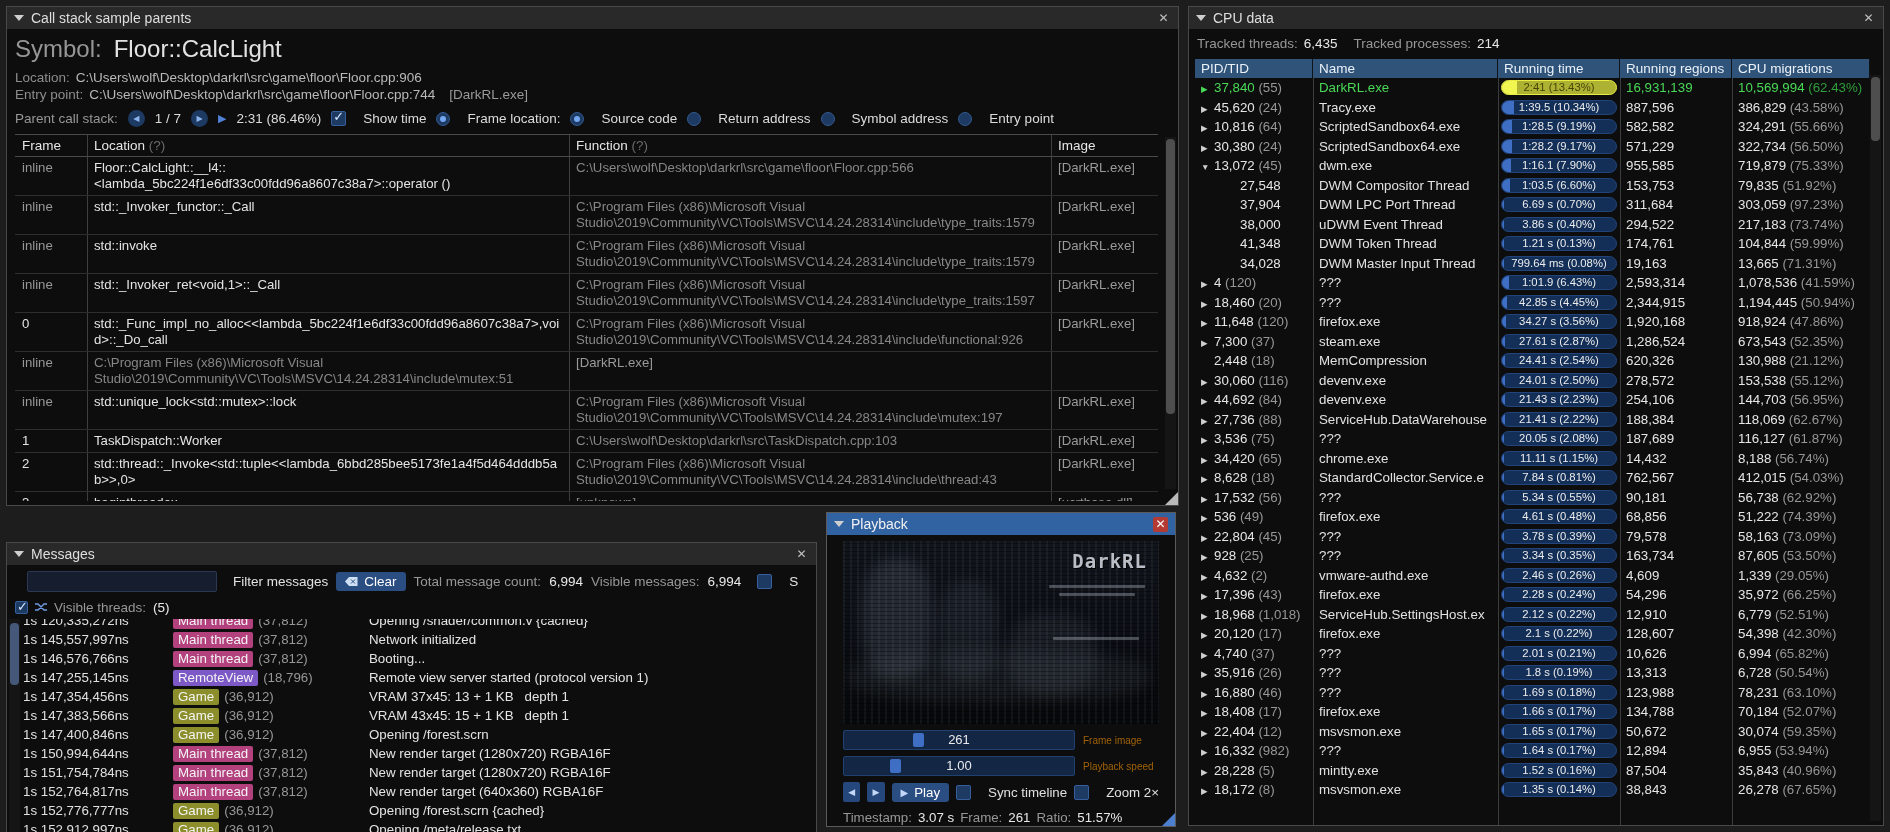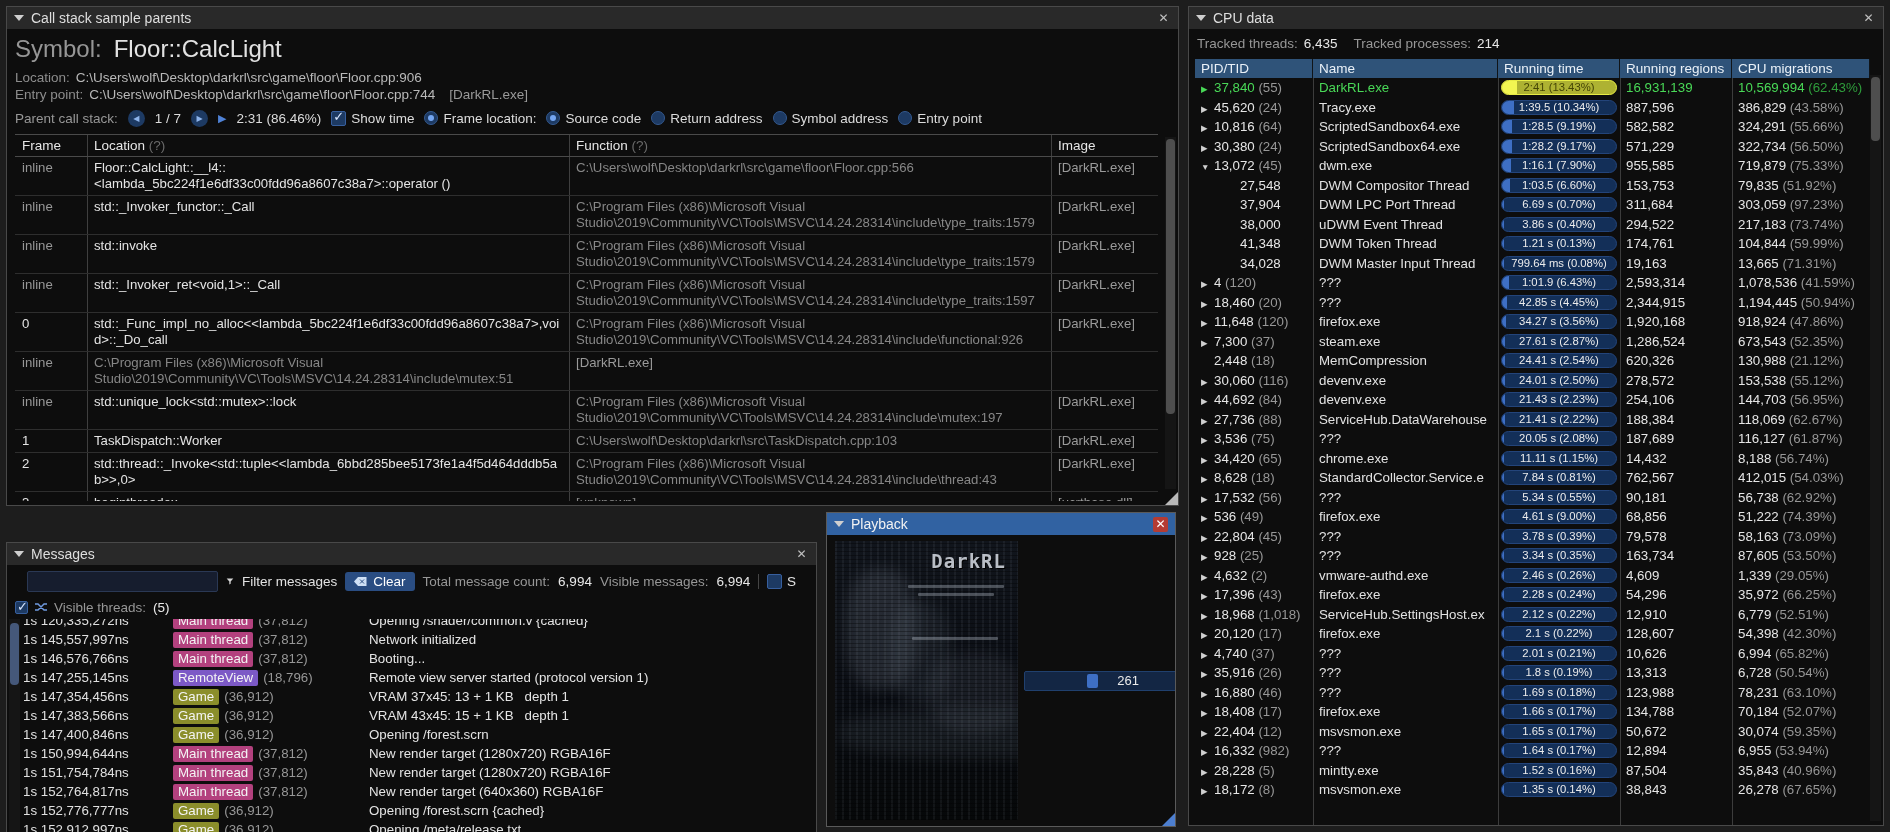--- a/index.html
+++ b/index.html
@@ -24,21 +24,21 @@
 .kv .img{color:#9a9a9a;margin-left:14px}
 .cs-toolbar{display:flex;align-items:center;gap:10px;margin:7px 0;font-size:13.5px;color:#dcdcdc;white-space:nowrap}
 .lab{color:#979797}
 .val{color:#e8e8e8}
 .navbtn{width:17px;height:17px;border-radius:50%;background:#1d3a63;color:#8db4ec;font-size:8px;display:flex;align-items:center;justify-content:center;cursor:default}
 .caret{color:#4f82d6;font-size:11px}
 .cb{width:15px;height:15px;border-radius:2px;background:#1d3a63;border:1px solid #375f9e;position:relative;display:inline-block;flex:0 0 auto}
 .cb.on::after{content:"\2713";position:absolute;left:1px;top:-3px;color:#d7e6ff;font-size:13px}
 .radio{width:14px;height:14px;border-radius:50%;background:#1d3a63;border:1px solid #33598f;position:relative;display:inline-block;flex:0 0 auto}
 .radio.sel::after{content:"";position:absolute;left:3px;top:3px;width:6px;height:6px;border-radius:50%;background:#74a6f2}
-.opt{display:flex;align-items:flex-start;gap:5px}
+.opt{display:flex;align-items:flex-end;gap:17px}
 .radio-group{display:flex;gap:10px;align-items:center}
 .cs-table{flex:1;border-top:1px solid #4a4a4a;overflow:hidden;margin-right:12px;background-image:linear-gradient(#3f3f3f,#3f3f3f),linear-gradient(#3f3f3f,#3f3f3f),linear-gradient(#3f3f3f,#3f3f3f);background-size:1px 100%;background-repeat:no-repeat;background-position:72px 0,554px 0,1036px 0}
 .cs-cols{display:grid;grid-template-columns:72px 482px 482px 1fr}
 .cs-head{border-bottom:1px solid #4a4a4a;font-size:13.5px;color:#e6e6e6}
 .cs-head>div{padding:3px 7px}
 .hint{color:#6a6a6a}
 .cs-row{border-bottom:1px solid #2e2e2e;font-size:13.2px;line-height:16px}
 .cs-row>div{padding:3px 7px;overflow:hidden;overflow-wrap:anywhere}
 .cs-row .fr{color:#e4e4e4}
 .cs-row .fr.dim{color:#979797}
@@ -92,21 +92,21 @@
 .msg-row>div{overflow:hidden;white-space:pre}
 .msg-row .tm{color:#e0e0e0}
 .badge{display:inline-block;padding:0 5px;border-radius:2px;color:#f4f4f4;line-height:16px}
 .badge.mt{background:#b3417e}
 .badge.rv{background:#7c59c6}
 .badge.gm{background:#8b8e2b}
 .msg-row .cnt{margin-left:5px}
 .msg-row .mg{color:#e4e4e4}
 .msg-row.cut{margin-top:-8px}
 
-.pb-body{flex:1;display:flex;flex-direction:row;gap:6px;padding:6px 8px;overflow:hidden}
+.pb-body{flex:1;display:flex;flex-direction:column;gap:6px;padding:6px 16px;overflow:hidden}
 .frame-img{flex:0 0 183px;position:relative;background:linear-gradient(180deg,#11151c,#0a0d13 55%,#060809);overflow:hidden}
 .frame-img::before{content:"";position:absolute;inset:0;background:repeating-linear-gradient(90deg,rgba(165,175,190,.08) 0 2px,transparent 2px 7px)}
 .frame-img::after{content:"";position:absolute;inset:0;background:repeating-linear-gradient(0deg,rgba(0,0,0,.33) 0 1px,transparent 1px 4px)}
 .blob{position:absolute;background:rgba(150,162,178,.18);filter:blur(7px);border-radius:40%}
 .fi-logo{position:absolute;top:9px;right:12px;color:#b9bec6;font-family:"DejaVu Sans Mono",monospace;font-size:19px;font-weight:bold;letter-spacing:1px;text-shadow:1px 1px 0 #000;z-index:2}
 .fi-cap{position:absolute;background:rgba(190,198,210,.35);height:3px;border-radius:1px;z-index:2}
 .slider-row{display:flex;align-items:center;gap:8px}
 .slider{position:relative;width:232px;height:20px;background:#132644;border:1px solid #20406e;border-radius:2px}
 .grab{position:absolute;top:2px;width:11px;height:14px;background:#3e6fc4;border-radius:2px}
 .sval{position:absolute;inset:0;text-align:center;line-height:18px;font-size:13px;color:#eaeaea}
@@ -568,21 +568,21 @@
             <div class="regc">90,181</div>
             <div class="migc"><span class="migv">56,738</span> <span class="pct">(62.92%)</span></div>
           </div>
 
           <div class="cpu-row cpu-cols">
             <div class="pidc"><span class="arr">▶</span><span class="pid">536</span> <span class="cnt">(49)</span></div>
             <div class="namec">firefox.exe</div>
             <div class="timec">
               <div class="pill">
                 <div class="pill-fill" style="width: 0.48%;"></div>
-                <div class="pill-t">4.61 s (9.00%)</div>
+                <div class="pill-t">4.61 s (0.48%)</div>
               </div>
             </div>
             <div class="regc">68,856</div>
             <div class="migc"><span class="migv">51,222</span> <span class="pct">(74.39%)</span></div>
           </div>
 
           <div class="cpu-row cpu-cols">
             <div class="pidc"><span class="arr">▶</span><span class="pid">22,804</span> <span class="cnt">(45)</span></div>
             <div class="namec">???</div>
             <div class="timec">

